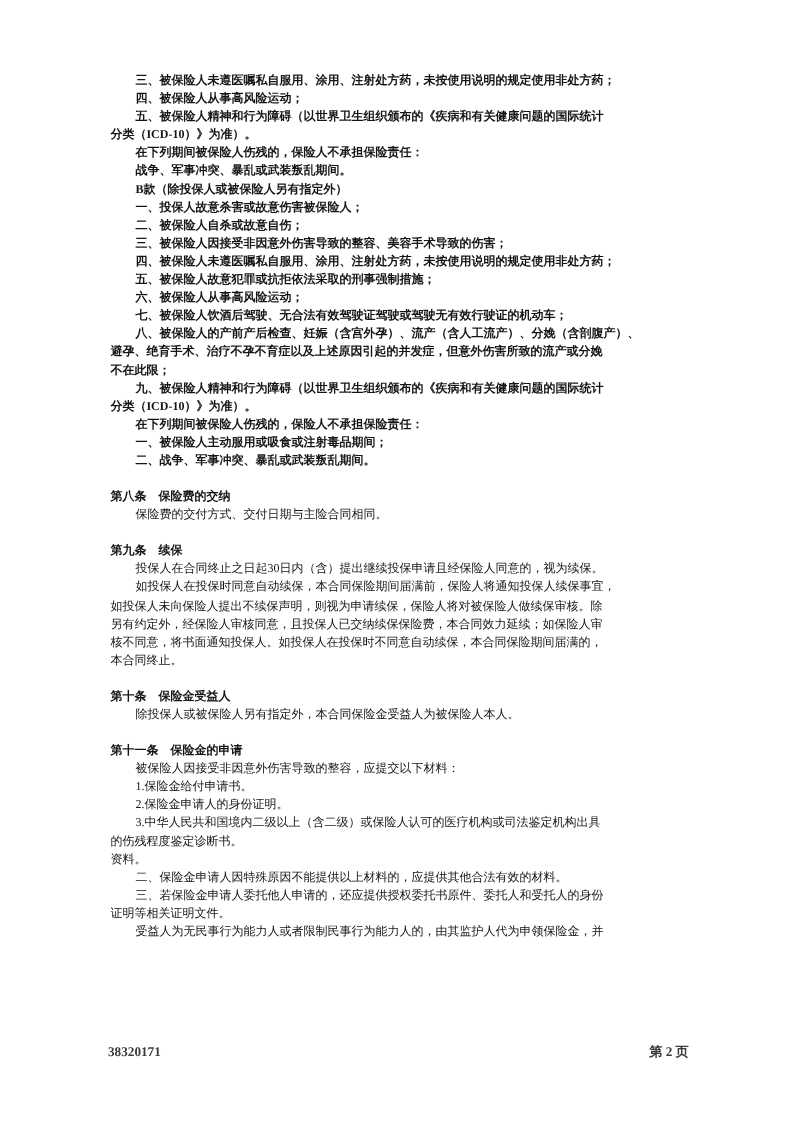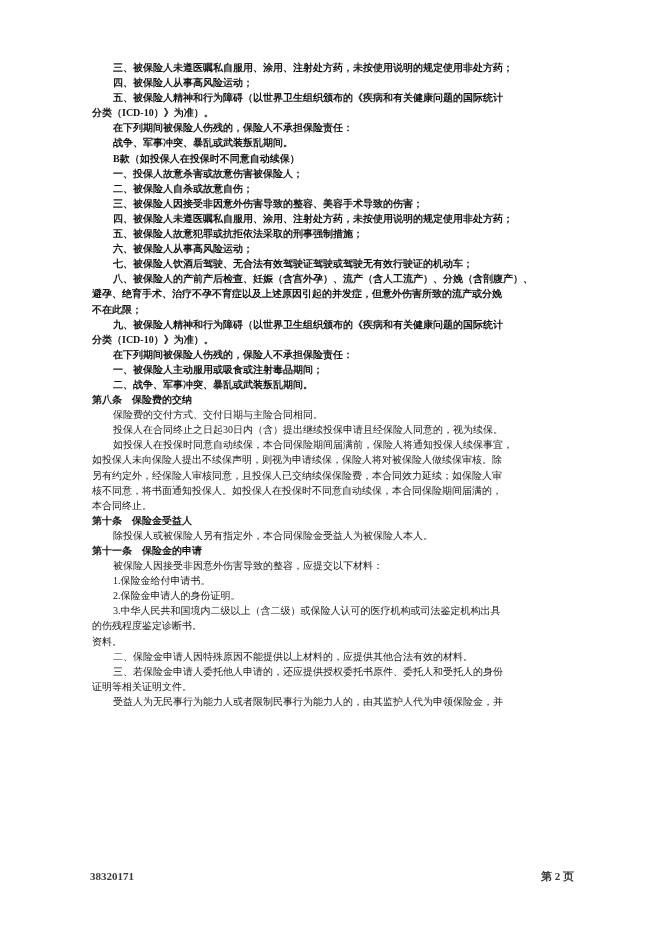--- a/index.html
+++ b/index.html
@@ -20,57 +20,58 @@
     width: 502px;
     font-size: 10px;
     line-height: 15.1px;
   }
   .line {
     white-space: nowrap;
     height: 15.1px;
   }
   .line.indent { padding-left: 21px; }
   .line.bold { font-weight: bold; }
-  .line.gap { }
+  .line.gap { margin-top: 15px; }
   .footer {
     position: absolute; left: 90px; top: 869px;
     width: 484px;
     display: flex; justify-content: space-between; align-items: baseline;
     font-size: 11px; color: #3a3a3a; font-weight: bold;
   }
 </style>
 </head>
 <body>
 
 <div class="page">
   <div class="doc" id="doc-body">
       <div class="line bold indent">三、被保险人未遵医嘱私自服用、涂用、注射处方药，未按使用说明的规定使用非处方药；</div>
       <div class="line bold indent">四、被保险人从事高风险运动；</div>
       <div class="line bold indent">五、被保险人精神和行为障碍（以世界卫生组织颁布的《疾病和有关健康问题的国际统计</div>
       <div class="line bold">分类（ICD-10）》为准）。</div>
       <div class="line bold indent">在下列期间被保险人伤残的，保险人不承担保险责任：</div>
       <div class="line bold indent">战争、军事冲突、暴乱或武装叛乱期间。</div>
-      <div class="line bold indent">B款（如投保人在投保时不同意自动续保）</div>
+      <div class="line bold indent">B款（除投保人或被保险人另有指定外）</div>
       <div class="line bold indent">一、投保人故意杀害或故意伤害被保险人；</div>
       <div class="line bold indent">二、被保险人自杀或故意自伤；</div>
       <div class="line bold indent">三、被保险人因接受非因意外伤害导致的整容、美容手术导致的伤害；</div>
       <div class="line bold indent">四、被保险人未遵医嘱私自服用、涂用、注射处方药，未按使用说明的规定使用非处方药；</div>
       <div class="line bold indent">五、被保险人故意犯罪或抗拒依法采取的刑事强制措施；</div>
       <div class="line bold indent">六、被保险人从事高风险运动；</div>
       <div class="line bold indent">七、被保险人饮酒后驾驶、无合法有效驾驶证驾驶或驾驶无有效行驶证的机动车；</div>
       <div class="line bold indent">八、被保险人的产前产后检查、妊娠（含宫外孕）、流产（含人工流产）、分娩（含剖腹产）、</div>
       <div class="line bold">避孕、绝育手术、治疗不孕不育症以及上述原因引起的并发症，但意外伤害所致的流产或分娩</div>
       <div class="line bold">不在此限；</div>
       <div class="line bold indent">九、被保险人精神和行为障碍（以世界卫生组织颁布的《疾病和有关健康问题的国际统计</div>
       <div class="line bold">分类（ICD-10）》为准）。</div>
       <div class="line bold indent">在下列期间被保险人伤残的，保险人不承担保险责任：</div>
       <div class="line bold indent">一、被保险人主动服用或吸食或注射毒品期间；</div>
       <div class="line bold indent">二、战争、军事冲突、暴乱或武装叛乱期间。</div>
       <div class="line bold gap">第八条　保险费的交纳</div>
       <div class="line indent">保险费的交付方式、交付日期与主险合同相同。</div>
+      <div class="line bold gap">第九条　续保</div>
       <div class="line indent">投保人在合同终止之日起30日内（含）提出继续投保申请且经保险人同意的，视为续保。</div>
       <div class="line indent">如投保人在投保时同意自动续保，本合同保险期间届满前，保险人将通知投保人续保事宜，</div>
       <div class="line">如投保人未向保险人提出不续保声明，则视为申请续保，保险人将对被保险人做续保审核。除</div>
       <div class="line">另有约定外，经保险人审核同意，且投保人已交纳续保保险费，本合同效力延续；如保险人审</div>
       <div class="line">核不同意，将书面通知投保人。如投保人在投保时不同意自动续保，本合同保险期间届满的，</div>
       <div class="line">本合同终止。</div>
       <div class="line bold gap">第十条　保险金受益人</div>
       <div class="line indent">除投保人或被保险人另有指定外，本合同保险金受益人为被保险人本人。</div>
       <div class="line bold gap">第十一条　保险金的申请</div>
       <div class="line indent">被保险人因接受非因意外伤害导致的整容，应提交以下材料：</div>

